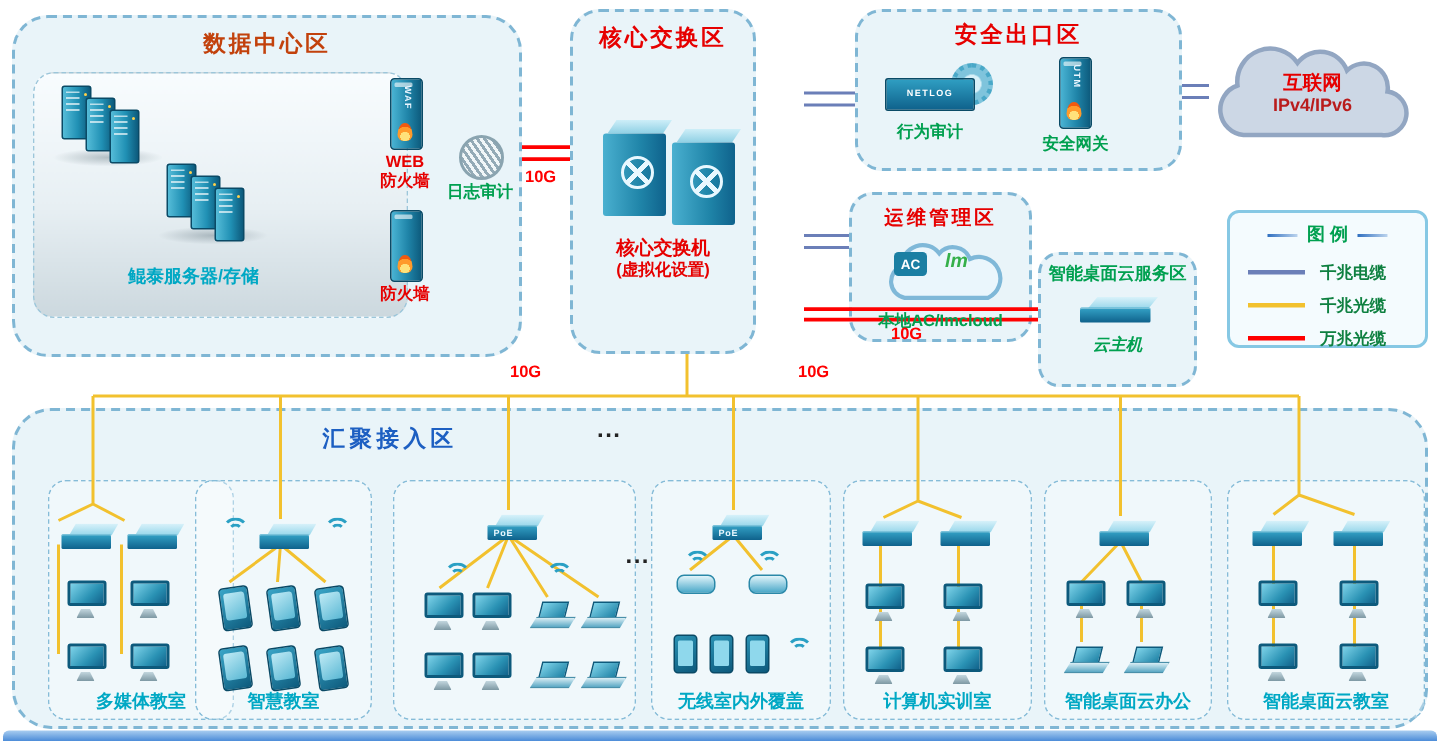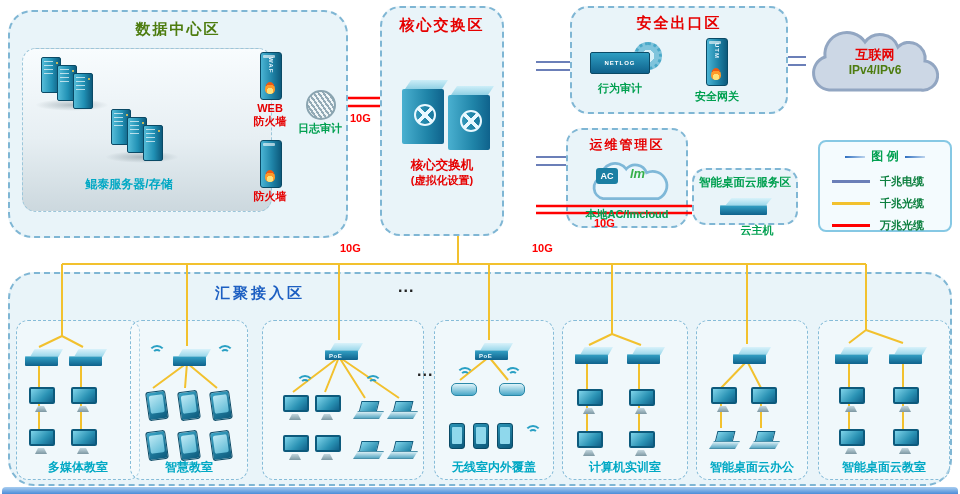--- a/index.html
+++ b/index.html
@@ -5,26 +5,26 @@
   html,body{margin:0;padding:0;background:#fff;}
   .stage{position:relative;width:960px;height:494px;background:#ffffff;overflow:hidden;
          font-family:"Liberation Sans","DejaVu Sans",sans-serif;}
 
   
   .zone{position:absolute;border:2px dashed #7fb6d4;border-radius:24px;background:#e9f4f9;box-sizing:border-box;}
   #zone-datacenter{left:8px;top:10px;width:340px;height:228px}
   #zone-core{left:380px;top:6px;width:124px;height:230px;border-radius:20px}
   #zone-security{left:570px;top:6px;width:218px;height:108px;border-radius:18px}
   #zone-ops{left:566px;top:128px;width:122px;height:100px;border-radius:16px}
-  #zone-desktop{left:692px;top:168px;width:106px;height:57px;border-radius:14px}
+  #zone-desktop{left:692px;top:168px;width:106px;height:90px;border-radius:14px}
   #zone-agg{left:8px;top:272px;width:944px;height:214px;border-radius:26px}
 
   .ztitle{position:absolute;left:0;top:8px;width:100%;text-align:center;font-weight:bold;
           font-size:15px;letter-spacing:2px;z-index:2;}
-  .red{color:#e60000}.green{color:#00a050}.teal{color:#00a8c4}.blue{color:#1d5fc2}.dark{color:#4d7c0f}
+  .red{color:#e60000}.green{color:#00a050}.teal{color:#00a8c4}.blue{color:#1d5fc2}.dark{color:#c2410c}
 
   .lbl{position:absolute;z-index:2;font-weight:bold;text-align:center;line-height:1.2;font-size:11px;}
   .dev{position:absolute;z-index:2;}
 
   
   .room{position:absolute;top:46px;height:160px;border:1.5px dashed #86bcd8;border-radius:12px;
         background:rgba(255,255,255,.35);box-sizing:border-box;}
   .room-label{left:0;bottom:5px;width:100%;font-size:12px;color:#00a8c4;}
 
   
@@ -116,21 +116,21 @@
   .legend-title::before,.legend-title::after{content:"";width:20px;height:2px;
       background:linear-gradient(90deg,#2f6fc0,#bcd4ee);}
   .legend-item{position:absolute;z-index:2;left:12px;display:flex;align-items:center;gap:10px;}
   .legend-swatch{display:inline-block;width:38px;height:3px;}
   .legend-text{font-size:11px;font-weight:bold;color:#0e8040;}
 
   
   .internet{position:absolute;left:794px;top:20px;width:162px;height:86px;z-index:2;}
   .internet svg{position:absolute;left:0;top:0;}
   .inet-l1{position:absolute;left:0;top:26px;width:100%;text-align:center;color:#e60000;font-weight:bold;font-size:13px;}
-  .inet-l2{position:absolute;left:0;top:43px;width:100%;text-align:center;color:#4d7c0f;font-weight:bold;font-size:12px;}
+  .inet-l2{position:absolute;left:0;top:43px;width:100%;text-align:center;color:#b91c1c;font-weight:bold;font-size:12px;}
 
   .links{position:absolute;left:0;top:0;pointer-events:none;}
   .tag10g{position:absolute;z-index:3;color:#ff0000;font-weight:bold;font-size:11px;}
   .dots{position:absolute;z-index:3;color:#222;font-weight:bold;font-size:16px;letter-spacing:1px;}
   .bottom-edge{position:absolute;left:2px;right:2px;bottom:0;height:7px;border-radius:4px 4px 0 0;
       background:linear-gradient(180deg,#a8cdf0,#4c8cd8);}
 </style>
 </head>
 <body>
 
@@ -199,27 +199,27 @@
     </div>
     <div class="dev imtext" style="left:62px;top:36px">
       <span>lm</span>
     </div>
     <div class="lbl green" style="left:0;top:78px;width:100%;">本地AC/Imcloud</div>
   </div>
 
   <div class="zone" id="zone-desktop">
     <div class="ztitle green" style="top:5px;font-size:11.5px;letter-spacing:0;">智能桌面云服务区</div>
     <div class="dev switch3d" style="--w:52px;left:26px;top:28px"></div>
-    <div class="lbl green" style="left:12px;top:54px;width:100%;">云主机</div>
+    <div class="lbl green" style="left:0;top:54px;width:100%;font-style:italic;">云主机</div>
   </div>
 
   <div class="zone" id="zone-agg">
     <div class="lbl blue" style="left:185px;top:10px;width:130px;font-size:15px;letter-spacing:3px;">汇聚接入区</div>
 
-    <div class="room" style="left:6px;width:124px">
+    <div class="room" style="left:22px;width:124px">
       <div class="dev switch3d" style="left:8px;top:28px"></div>
       <div class="dev switch3d" style="left:52px;top:28px"></div>
       <div class="dev monitor" style="left:12px;top:66px"></div>
       <div class="dev monitor" style="left:54px;top:66px"></div>
       <div class="dev monitor" style="left:12px;top:108px"></div>
       <div class="dev monitor" style="left:54px;top:108px"></div>
       <div class="lbl room-label">多媒体教室</div>
     </div>
 
     <div class="room" style="left:120px;width:118px">

